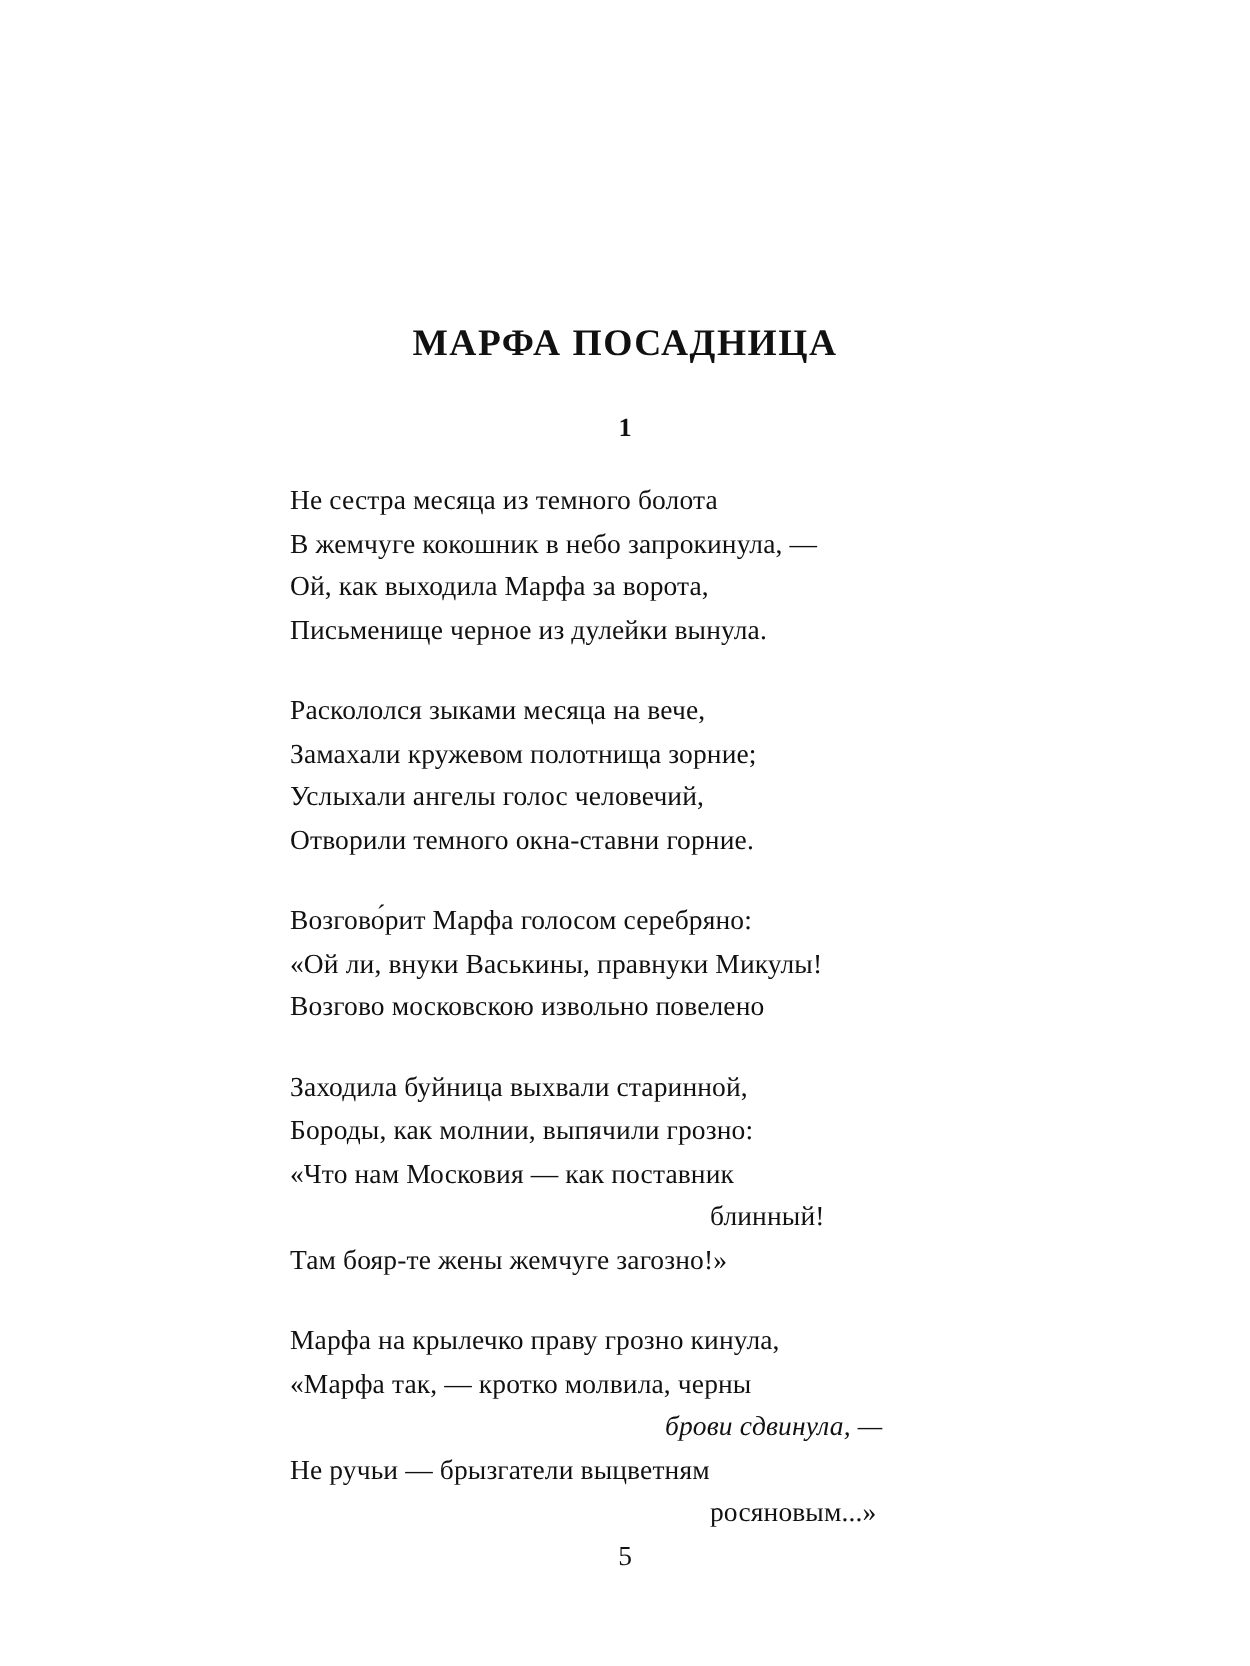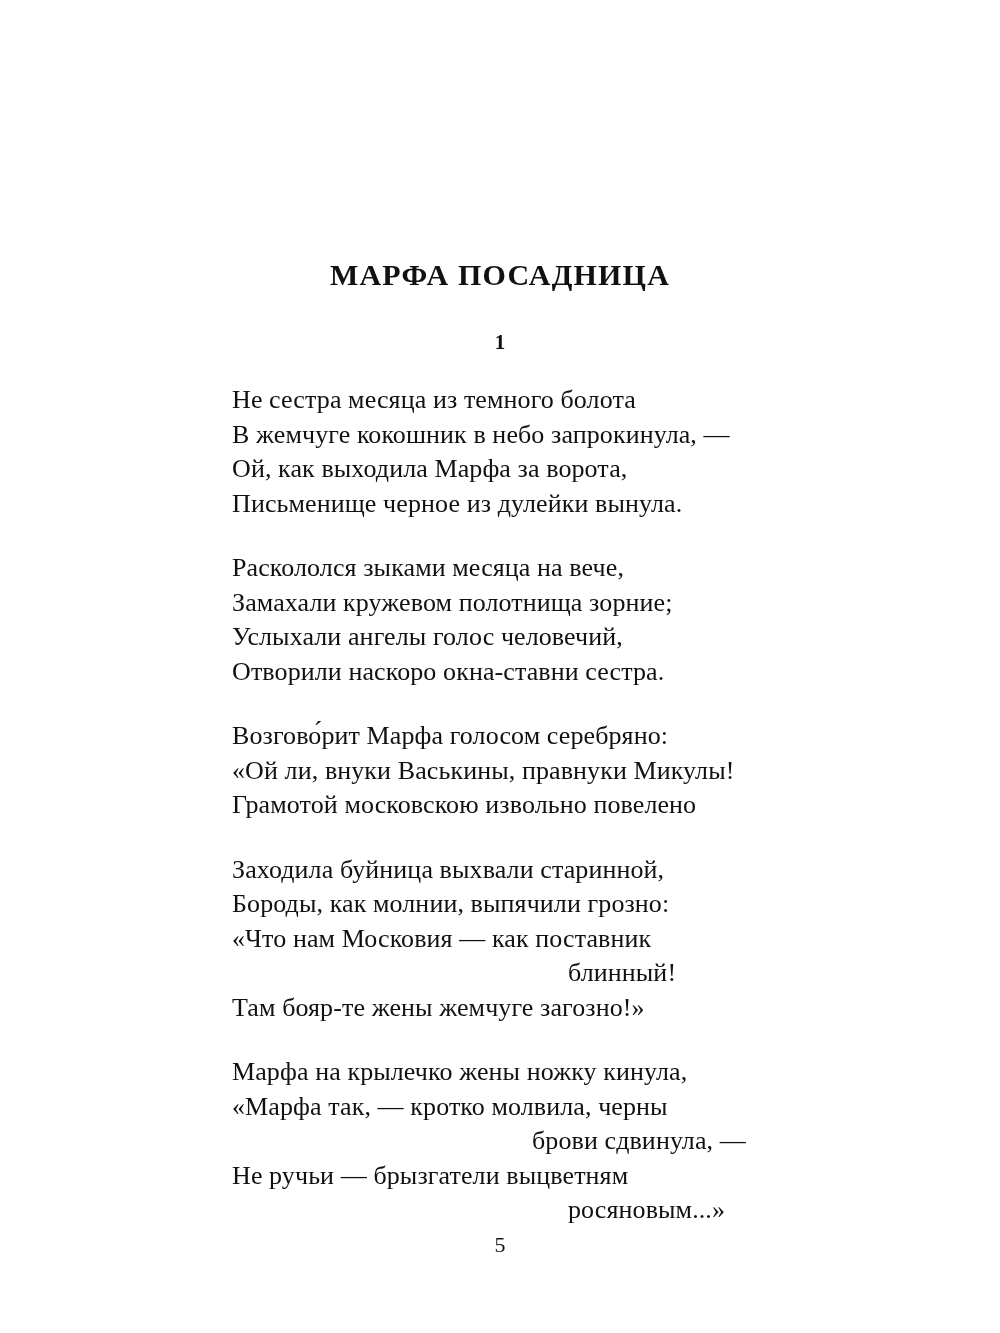--- a/index.html
+++ b/index.html
@@ -41,27 +41,28 @@
     margin: 0;
     padding: 0;
     padding-top: 28px;
     padding-left: 232px;
     padding-right: 40px;
   }
   .stanza {
     margin: 0 0 30px 0;
   }
   .line {
-    font-size: 26px;
+    font-size: 22px;
     line-height: 34.5px;
     white-space: pre;
     letter-spacing: 0.1px;
   }
   .line.indent2 {
     padding-left: 300px;
+    font-style: italic;
   }
   .line.indent3 {
     padding-left: 336px;
   }
   .page-number {
     position: absolute;
     left: 0;
     right: 0;
     top: 1232px;
     text-align: center;
@@ -78,36 +79,36 @@
       <div class="stanza">
         <div class="line">Не сестра месяца из темного болота</div>
         <div class="line">В жемчуге кокошник в небо запрокинула, —</div>
         <div class="line">Ой, как выходила Марфа за ворота,</div>
         <div class="line">Письменище черное из дулейки вынула.</div>
       </div>
       <div class="stanza">
         <div class="line">Раскололся зыками месяца на вече,</div>
         <div class="line">Замахали кружевом полотнища зорние;</div>
         <div class="line">Услыхали ангелы голос человечий,</div>
-        <div class="line">Отворили наскоро окна-ставни сестра.</div>
+        <div class="line">Отворили темного окна-ставни горние.</div>
       </div>
       <div class="stanza">
         <div class="line">Возгово́рит Марфа голосом серебряно:</div>
         <div class="line">«Ой ли, внуки Васькины, правнуки Микулы!</div>
-        <div class="line">Грамотой московскою извольно повелено</div>
+        <div class="line">Возгово московскою извольно повелено</div>
       </div>
       <div class="stanza">
         <div class="line">Заходила буйница выхвали старинной,</div>
         <div class="line">Бороды, как молнии, выпячили грозно:</div>
         <div class="line">«Что нам Московия — как поставник</div>
         <div class="line indent3">блинный!</div>
         <div class="line">Там бояр-те жены жемчуге загозно!»</div>
       </div>
       <div class="stanza">
-        <div class="line">Марфа на крылечко жены ножку кинула,</div>
+        <div class="line">Марфа на крылечко праву грозно кинула,</div>
         <div class="line">«Марфа так, — кротко молвила, черны</div>
         <div class="line indent2">брови сдвинула, —</div>
         <div class="line">Не ручьи — брызгатели выцветням</div>
         <div class="line indent3">росяновым...»</div>
       </div>
     </div>
   <div class="page-number">5</div>
 </div>
 
 </body></html>

